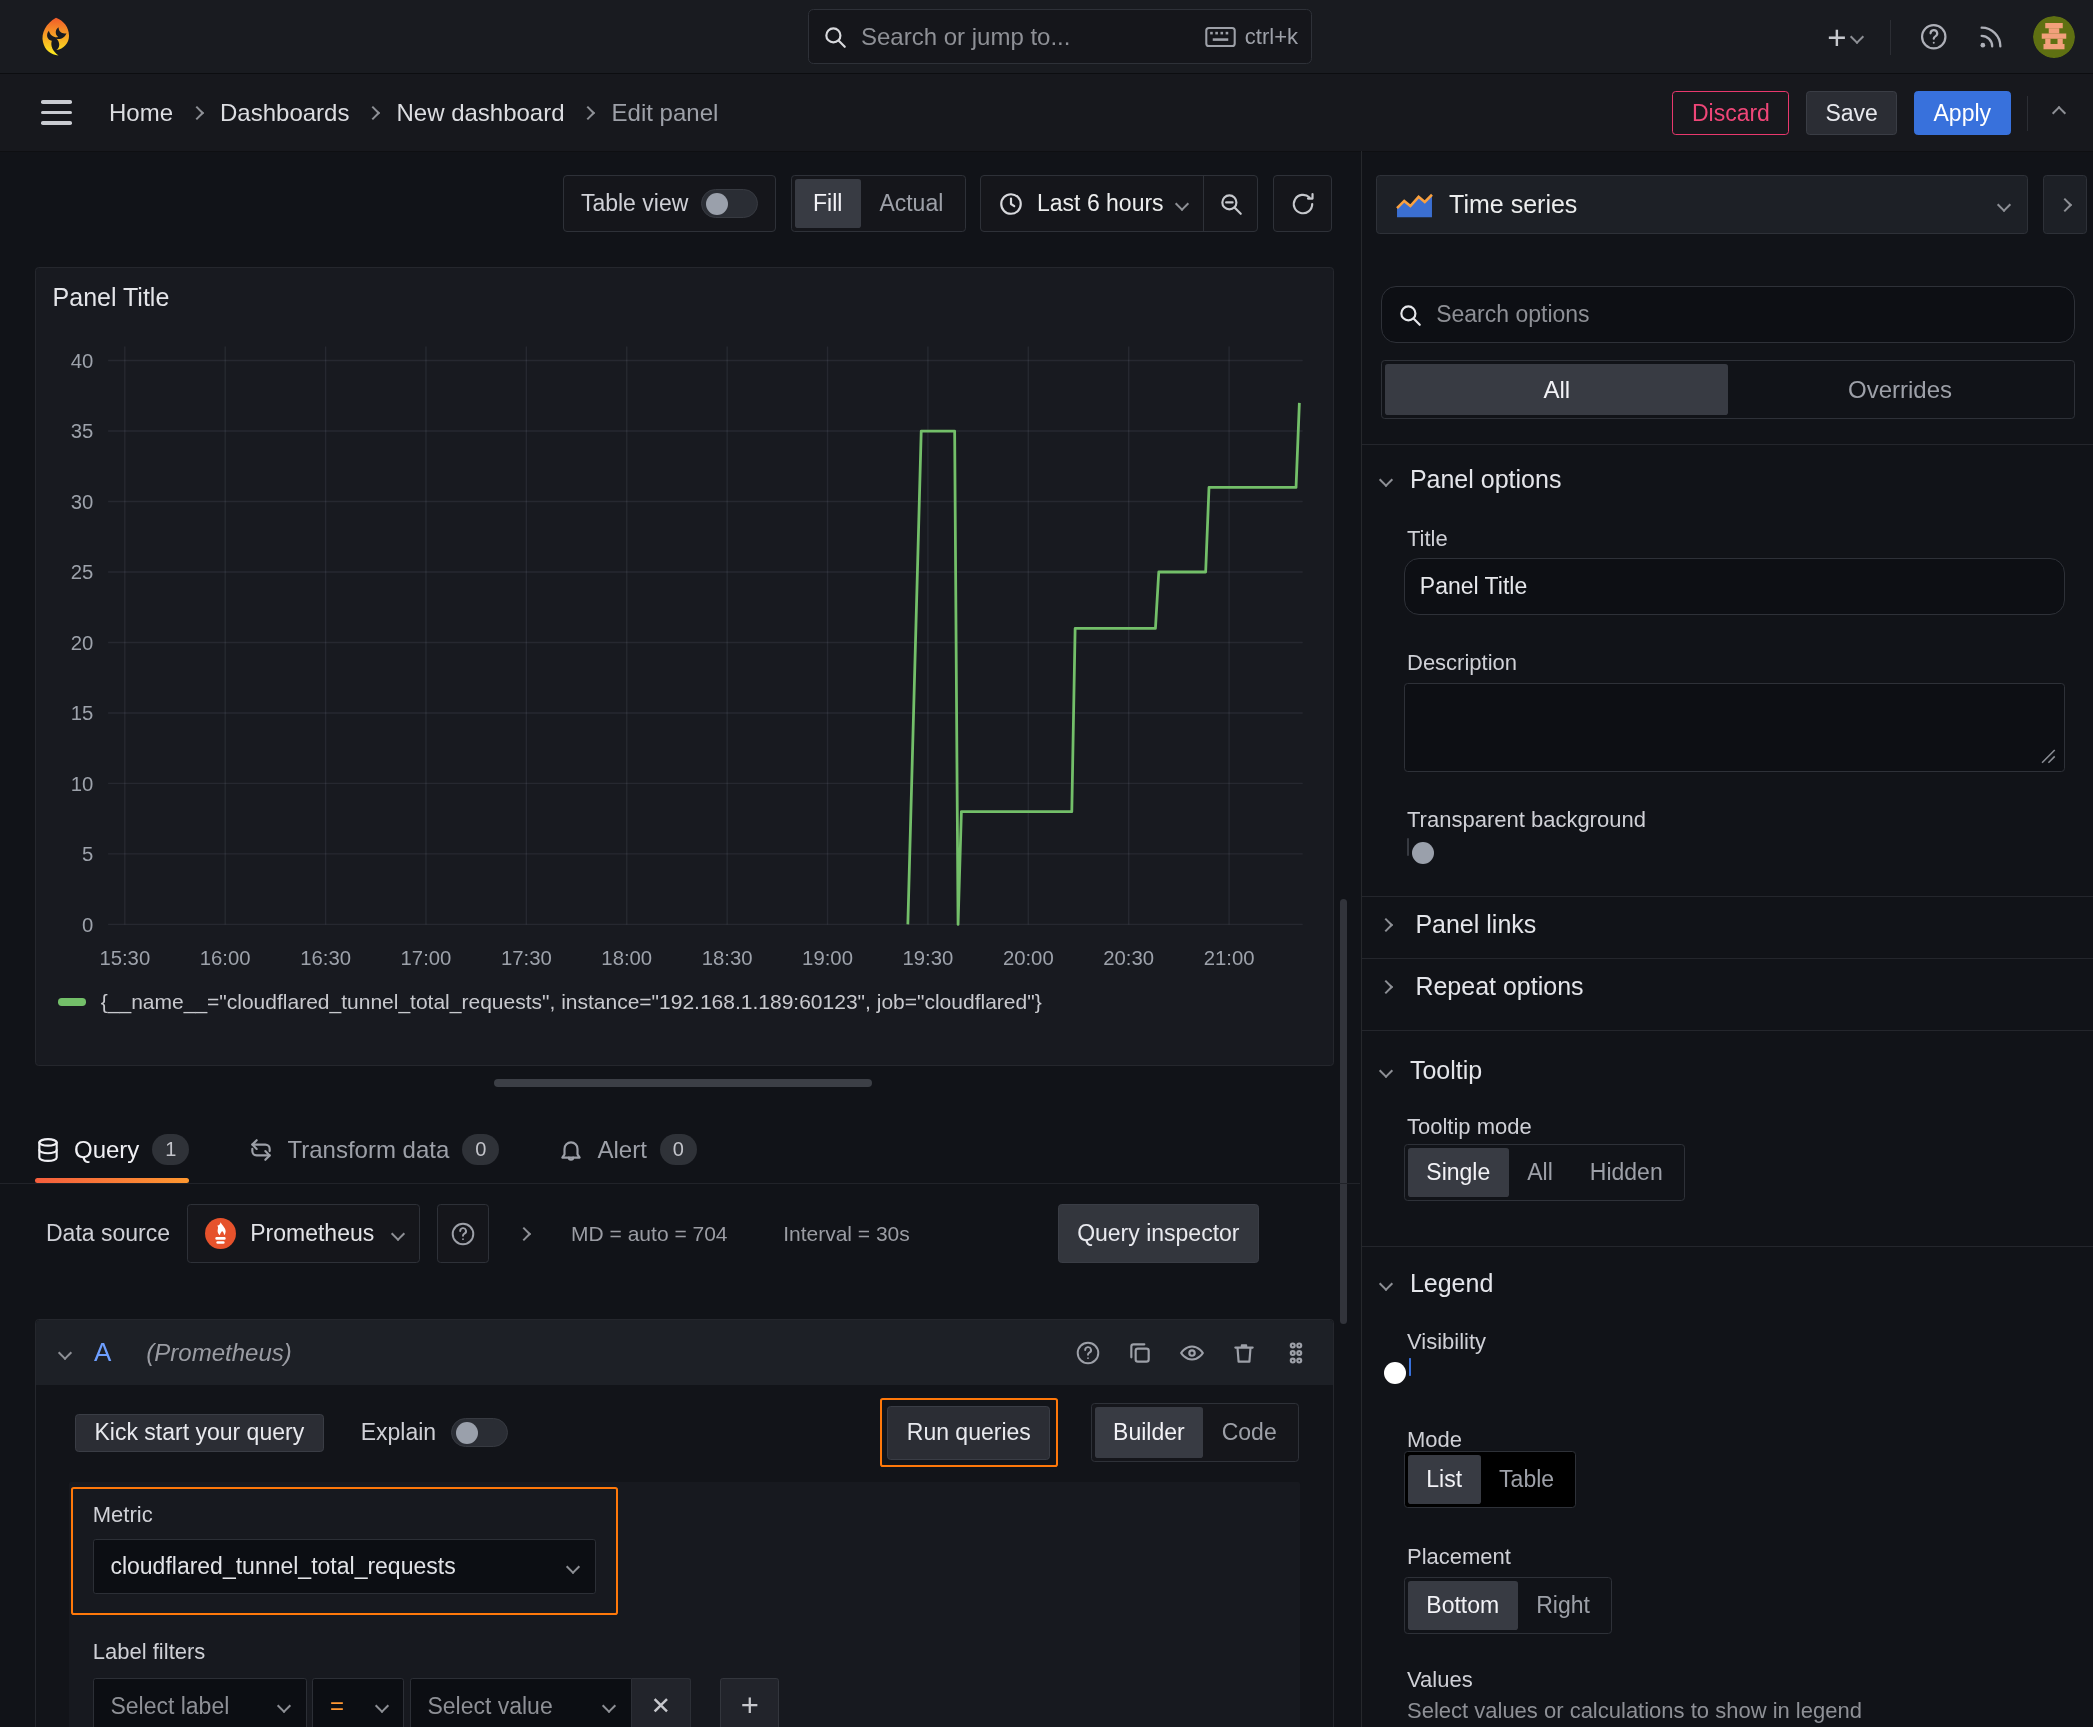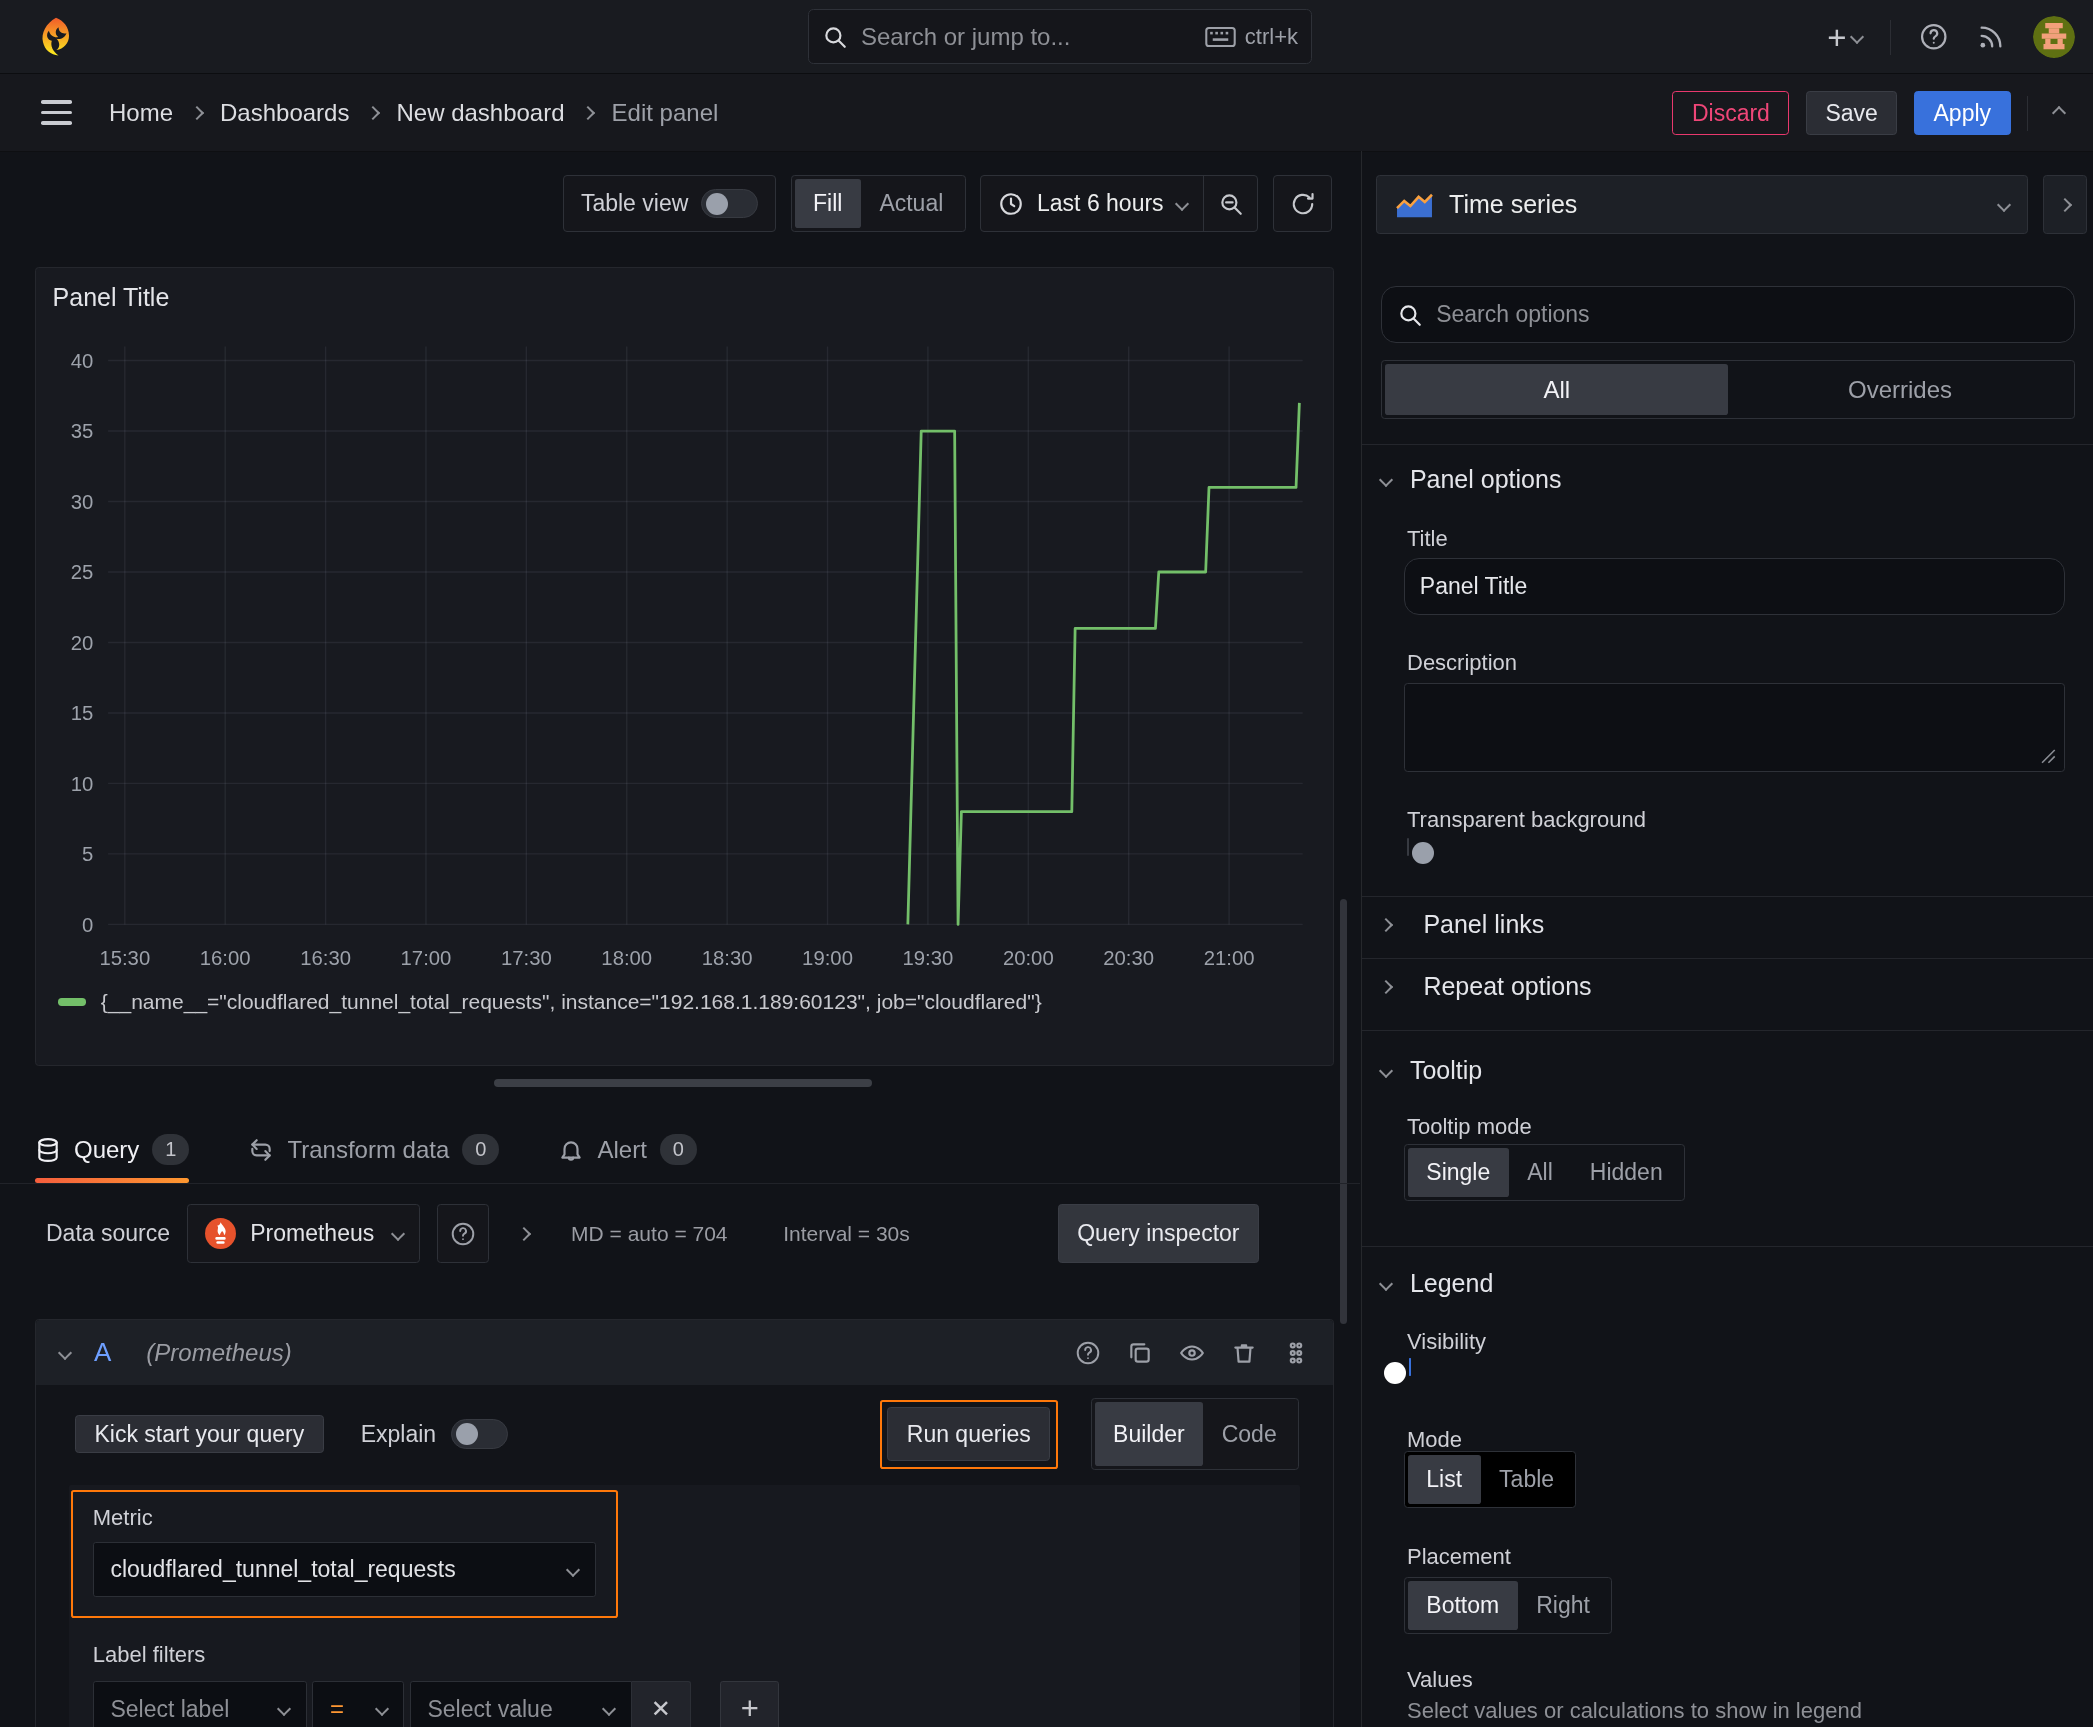--- a/index.html
+++ b/index.html
@@ -105,21 +105,21 @@
   #vizrow{position:absolute;left:14px;top:24px;display:flex;gap:14.8px;align-items:center}
   #vizsel{width:652px;height:59px;background:#1d2026;border:0.9px solid #2e3138;border-radius:3.7px;display:flex;align-items:center;gap:16.6px;padding:0 18.5px;font-size:25px;color:#eceded;cursor:pointer}
   #vizsel .chev{margin-left:auto}
   #vizexp{width:44px;height:59px;border:0.9px solid #2e3138;border-radius:3.7px;background:#1d2026;display:flex;align-items:center;justify-content:center;cursor:pointer}
   #optsearch{position:absolute;left:19.4px;top:135px;width:694px;gap:13px}
   #optsearch .ph{color:#8e9096}
   #opttabs{position:absolute;left:19.4px;top:209px;width:694px;height:59px;border:0.9px solid #2e3138;border-radius:3.7px;padding:2.8px;display:flex;background:#111318}
   #opttabs .seg{flex:1;justify-content:center;font-size:24px}
   textarea#desc{position:absolute;left:42px;top:532px;width:661px;height:89px;background:#0d0f14;border:0.9px solid #2e3138;border-radius:3.7px;resize:none;color:#e6e7eb;font-size:22px;padding:9.2px 13px;font-family:inherit}
   .rz{position:absolute;left:679px;top:598px;pointer-events:none}
-  .collrow{position:absolute;left:19.4px;display:flex;align-items:center;gap:32px;font-size:25px;font-weight:500;color:#e4e5ea;cursor:pointer}
+  .collrow{position:absolute;left:19.4px;display:flex;align-items:center;gap:24px;font-size:25px;font-weight:500;color:#e4e5ea;cursor:pointer}
 </style>
 </head>
 <body>
 
 <div id="topbar">
   <svg id="logo" viewBox="0 0 100 100">
     <defs>
         <linearGradient id="glg" x1="0" y1="1" x2="0" y2="0">
       <stop offset="0" stop-color="#fcee1f"></stop>
           <stop offset="1" stop-color="#f15b2a"></stop>
@@ -387,21 +387,21 @@
       </span>
     </div>
 
     <div id="qtoolbar">
       <button class="btn" style="height:38px">Kick start your query</button>
       <span class="flabel" style="margin-left:37px">Explain</span>
       <span class="switch" style="margin-left:14.8px"></span>
       <span class="obox" style="margin-left:auto;padding:5.5px">
         <button class="btn" style="height:54px">Run queries</button>
       </span>
-      <span class="segwrap" style="margin-left:33px;height:72px">
+      <span class="segwrap" style="margin-left:33px;height:59px">
         <span class="seg sel">Builder</span>
         <span class="seg">Code</span>
       </span>
     </div>
 
     <div id="builder">
       <div class="obox" id="metricbox">
         <div class="inlbl">Metric</div>
         <div class="dselect" style="width:503px;margin-top:11px">
           <span>cloudflared_tunnel_total_requests</span>

